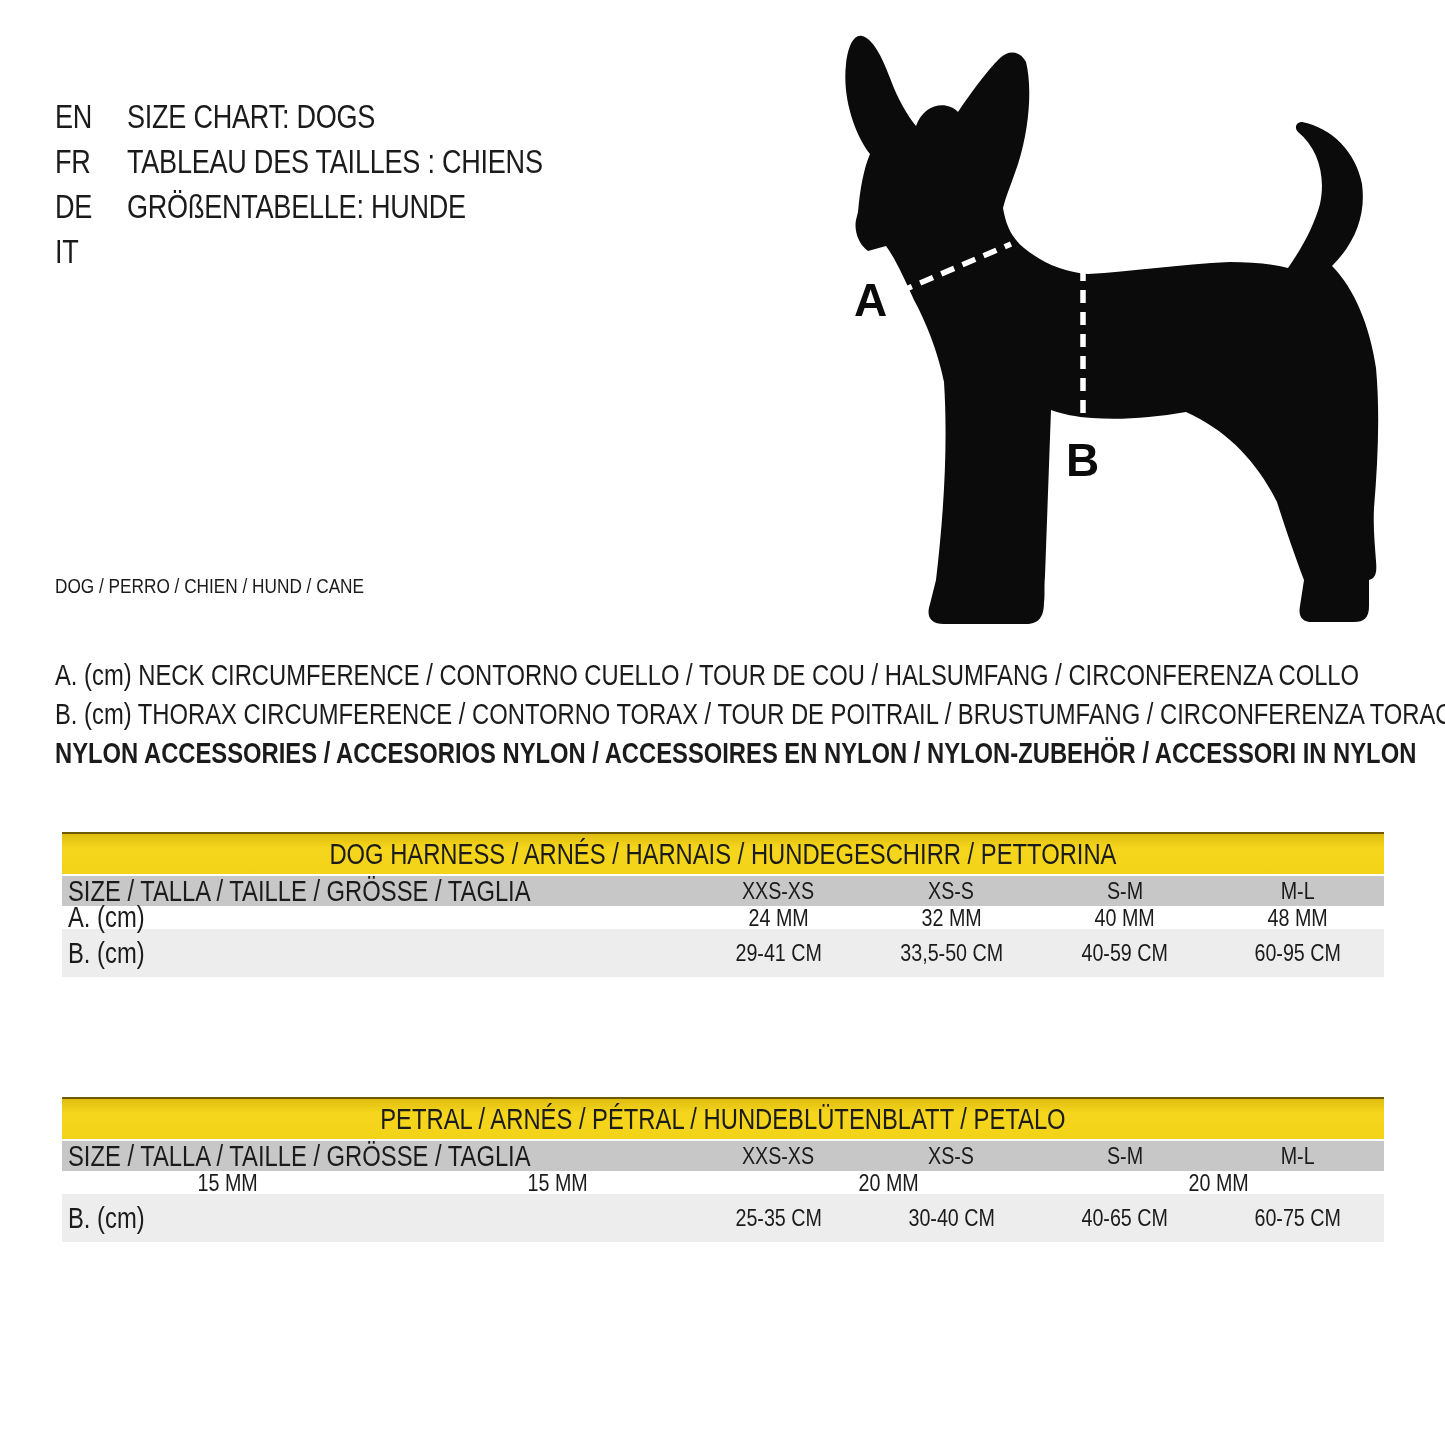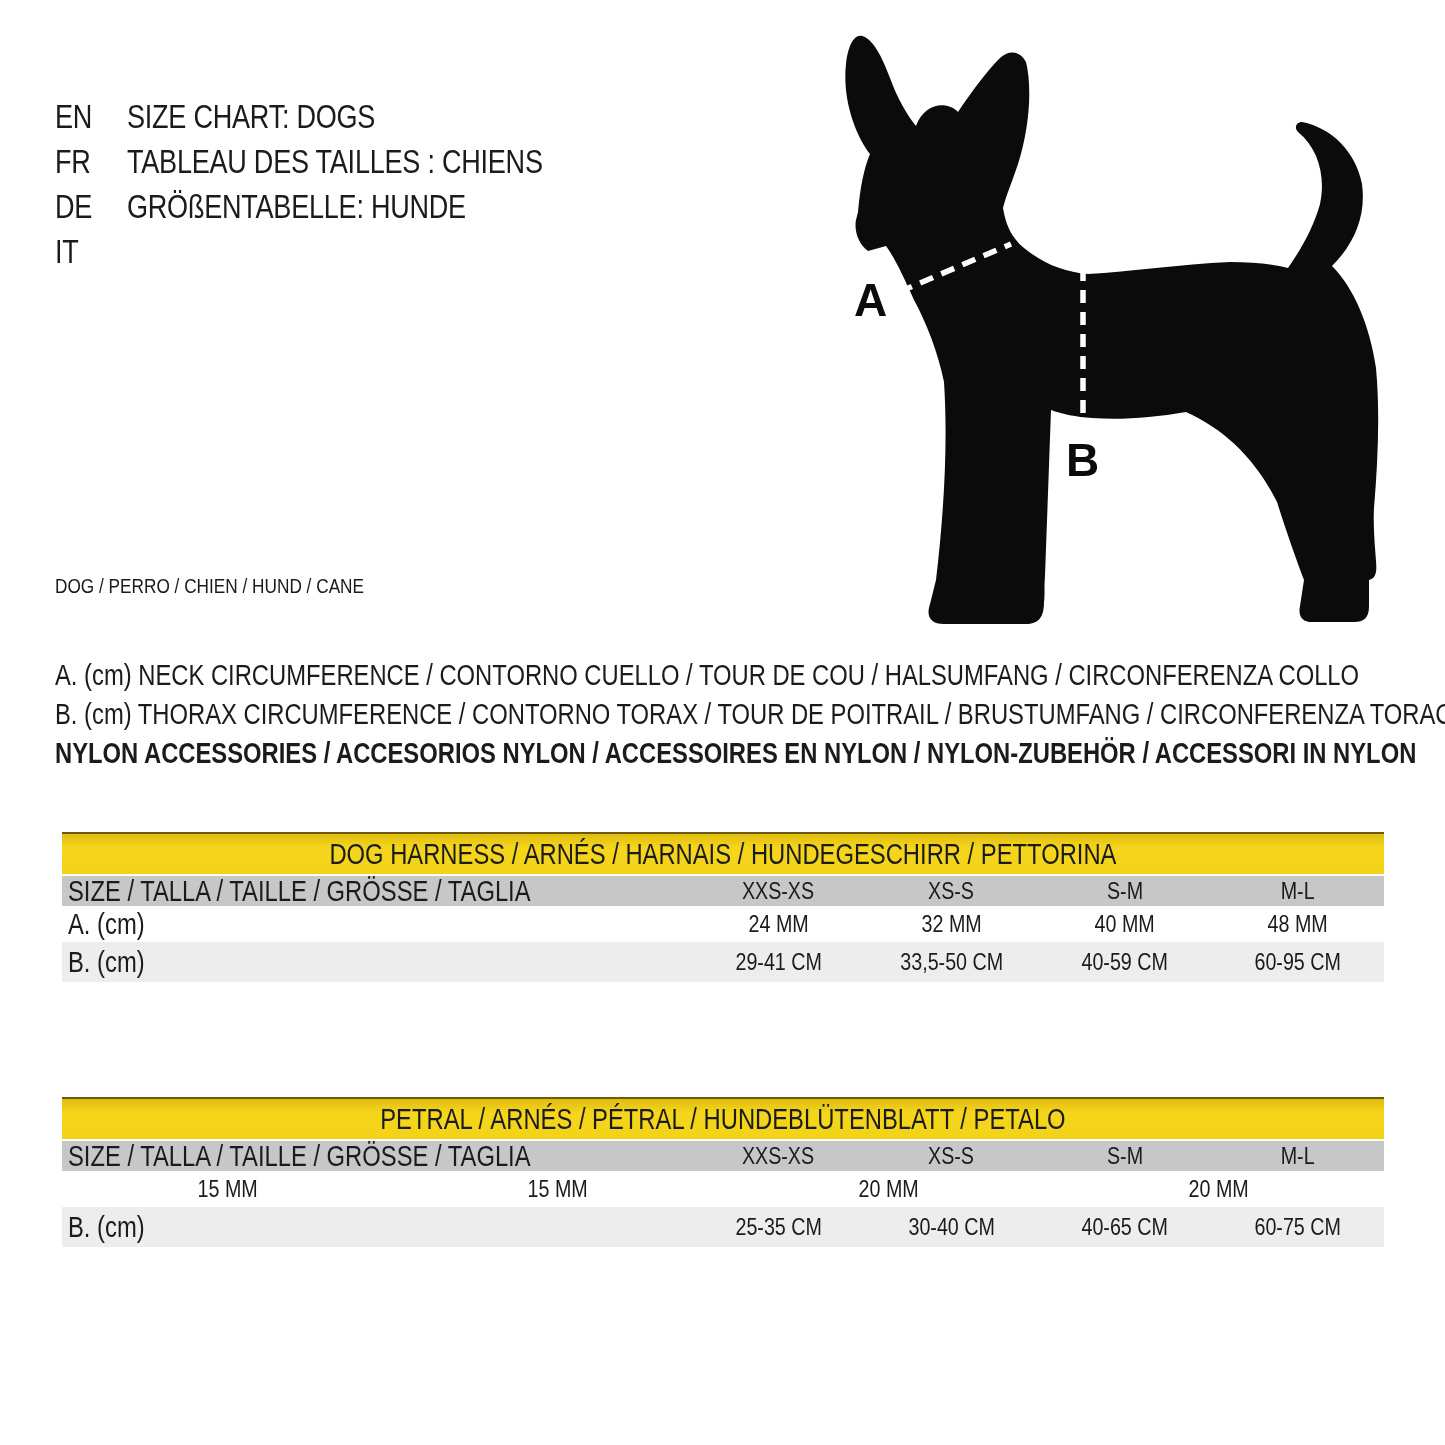--- a/index.html
+++ b/index.html
@@ -29,22 +29,22 @@
   
   .sizetable { position:absolute; left:62px; width:1322px; }
   .t-title { height:40px; border-top:2px solid #6e5a06;
              background:linear-gradient(180deg,#dfbd10 0%,#f5d61c 35%,#f2d318 100%);
              display:flex; align-items:center; justify-content:center;
              font-weight:400; font-size:29px; }
   .t-row { display:flex; align-items:center; }
   .t-row .lab { width:630px; padding-left:6px; box-sizing:border-box; font-size:29px; }
   .t-row .val { flex:1; text-align:center; font-size:24px; }
   .r-size  { height:30px; background:#c7c7c7; border-top:2px solid #ffffff; }
-  .r-white { height:36px; background:#ffffff; }
-  .r-light { height:40px; background:#ededed; }
+  .r-white { height:23px; background:#ffffff; }
+  .r-light { height:48px; background:#ededed; }
   .tbl-harness { top:832px; }
   .tbl-petral  { top:1097px; }
 
   svg text { font-family:"Liberation Sans", sans-serif; }
 </style>
 </head>
 <body>
 
 <div class="page">
 

